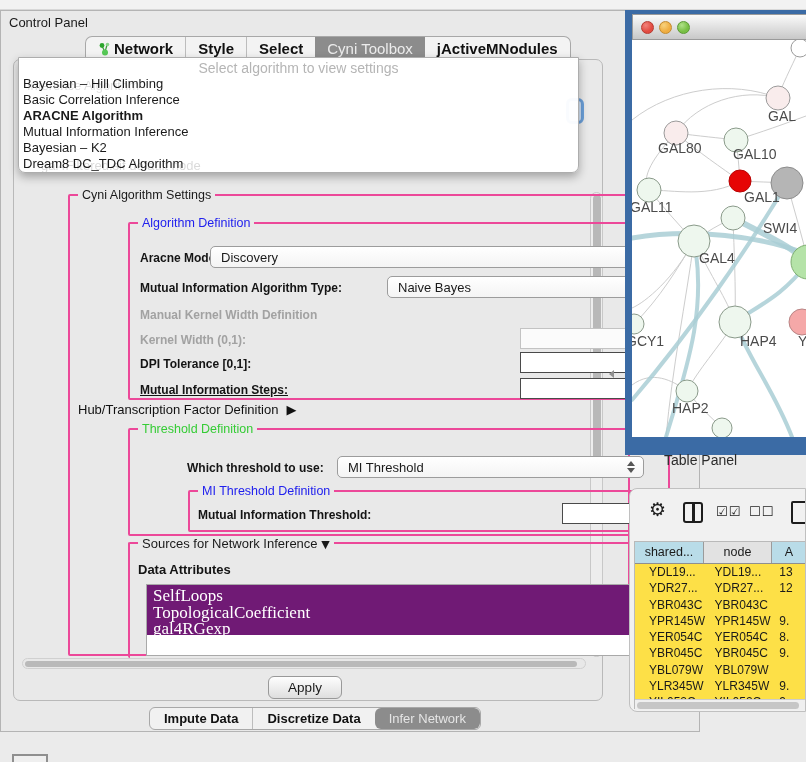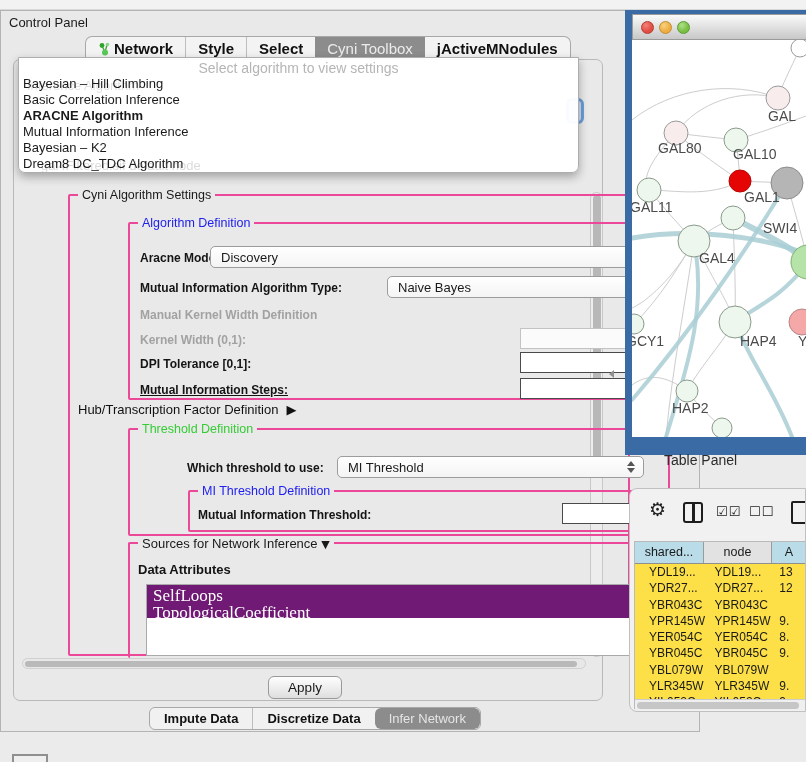--- a/index.html
+++ b/index.html
@@ -218,20 +218,21 @@
         <span class="legend" style="font-size:13px;">
           <span>Sources for Network Inference</span> <span class="tri-down">▼</span>
         </span>
         <div class="lbl" style="left:8px; top:18px; font-size:13px;">Data Attributes</div>
         <div id="src-list">
           <div class="list-vsb">
               <div class="thumb"></div>
             </div>
         <div class="src-item">SelfLoops</div>
             <div class="src-item">TopologicalCoefficient</div>
+            <div class="src-item">gal4RGexp</div>
           </div>
       </div>
     </div>
 
     <div class="hsb abs">
         <div class="thumb"></div>
       </div>
 
     <div id="apply-btn" class="abs">Apply</div>
   </div>

